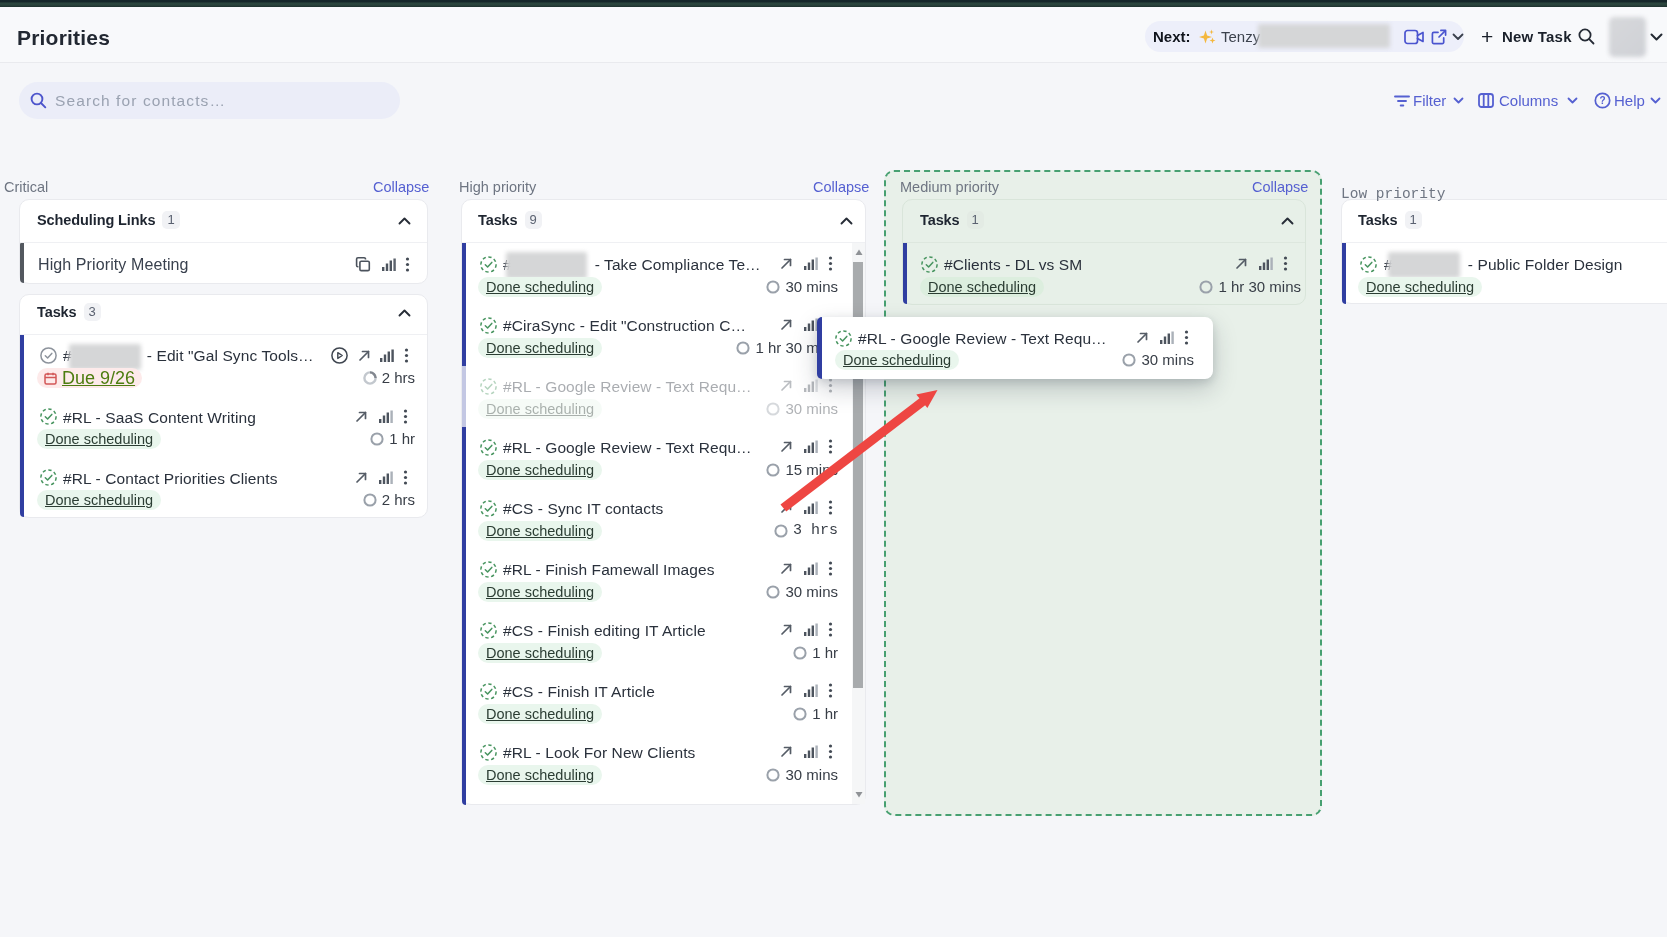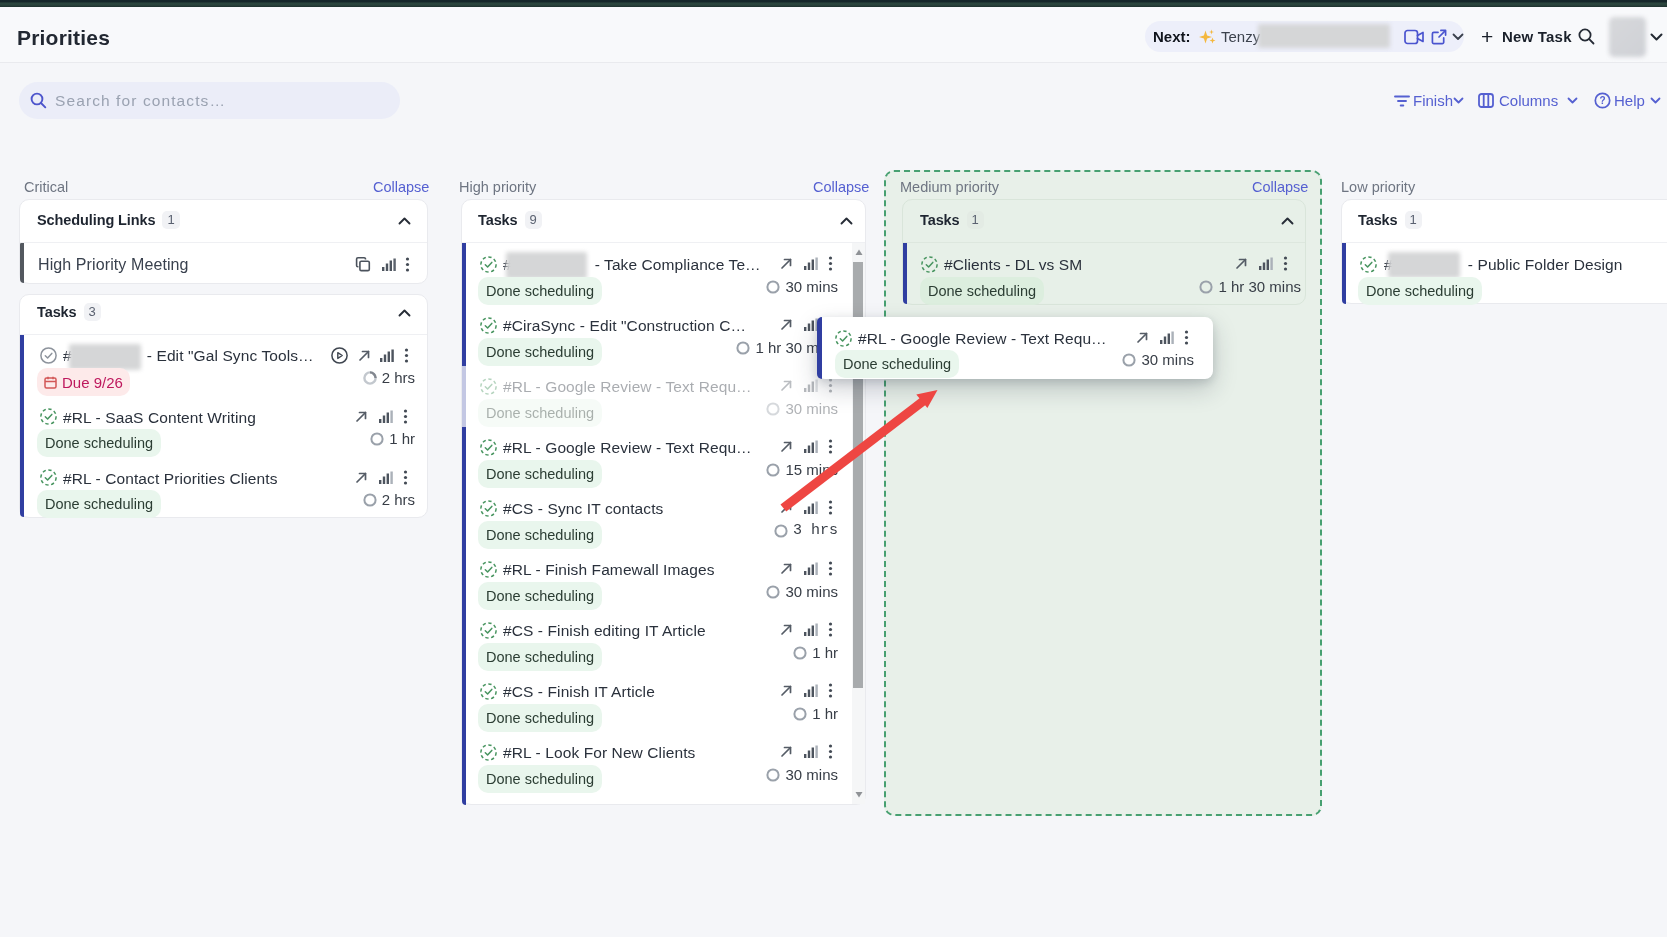--- a/index.html
+++ b/index.html
@@ -19,22 +19,22 @@
 .tool { color:#5560d1; font-size:15.5px; font-weight:500; }
 .collab { position:absolute; z-index:3; color:#5560d1; font-size:14.5px; font-weight:500; }
 .collabel { position:absolute; z-index:3; color:#6e7582; font-size:14.5px; }
 .card { position:absolute; background:#fff; border:1px solid #e9eaee; border-radius:10px; }
 .chead { font-size:14.5px; font-weight:700; color:#1e2530; letter-spacing:-0.1px; }
 .badge { display:inline-block; background:#f1f2f5; color:#5a6170; font-size:13px; font-weight:500;
   border-radius:5px; padding:2px 5px; line-height:14px; }
 .cdivider { position:absolute; height:1px; background:#eff0f3; }
 .stripe { position:absolute; width:3.5px; background:#303ea1; }
 .ttl { position:absolute; font-size:15.5px; color:#2a313c; white-space:nowrap; letter-spacing:0.1px; }
-.pill { position:absolute; height:28px; background:#e9f6ed; border-radius:10px; color:#2b3d33;
-  font-size:14.5px; display:flex; align-items:center; padding:0 8px; white-space:nowrap; }
+.pill { position:absolute; height:20px; background:#e9f6ed; border-radius:10px; color:#2b3d33;
+  font-size:14.5px; display:flex; align-items:center; padding:0 8px; white-space:nowrap;text-decoration:underline; }
 .time { position:absolute; display:flex; align-items:center; gap:5px; font-size:15px; color:#373d46; white-space:nowrap; }
 .icl { position:absolute; display:flex; align-items:center; }
 .ghost { opacity:0.4; }
 svg { display:block; }
 </style>
 </head>
 <body>
 <div class="page">
   <div class="abs topstrip"></div>
   <div class="abs hdr"></div>
@@ -99,21 +99,21 @@
 
   <div class="abs" style="left:1394px; top:94px;">
     <svg width="16" height="14" viewBox="0 0 16 14">
         <g stroke="#5560d1" stroke-width="1.9" stroke-linecap="round">
           <path d="M1 2.5 H15"></path>
           <path d="M4 7 H12"></path>
           <path d="M6.7 11.5 H9.3"></path>
         </g>
       </svg>
   </div>
-  <div class="abs tool" style="left:1413px; top:92px; font-size:15px;">Finish</div>
+  <div class="abs tool" style="left:1413px; top:92px; font-size:15px;">Filter</div>
   <div class="abs" style="left:1453px; top:97px;">
     <svg width="11" height="8" viewBox="0 0 11 8">
         <path d="M1.5 1.5 L5.5 5.5 L9.5 1.5" fill="none" stroke="#5560d1" stroke-width="1.8" stroke-linecap="round" stroke-linejoin="round"></path>
       </svg>
   </div>
   <div class="abs" style="left:1478px; top:93px;">
     <svg width="16" height="15" viewBox="0 0 16 15">
         <rect x="1" y="1" width="14" height="13" rx="2.5" fill="none" stroke="#5560d1" stroke-width="1.8"></rect>
         <path d="M5.7 1 V14 M10.3 1 V14" stroke="#5560d1" stroke-width="1.8"></path>
       </svg>
@@ -130,27 +130,27 @@
         <text x="8.5" y="12.2" text-anchor="middle" font-size="10" font-weight="700" fill="#5560d1" font-family="Liberation Sans">?</text>
       </svg>
   </div>
   <div class="abs tool" style="left:1614px; top:92px; font-size:15px;">Help</div>
   <div class="abs" style="left:1650px; top:97px;">
     <svg width="11" height="8" viewBox="0 0 11 8">
         <path d="M1.5 1.5 L5.5 5.5 L9.5 1.5" fill="none" stroke="#5560d1" stroke-width="1.8" stroke-linecap="round" stroke-linejoin="round"></path>
       </svg>
   </div>
 
-  <div class="collabel" style="left:24px; top:179px;">Critical</div>
+  <div class="collabel" style="left:4px; top:179px;">Critical</div>
   <div class="collab" style="left:373px; top:179px;">Collapse</div>
   <div class="collabel" style="left:459px; top:179px;">High priority</div>
   <div class="collab" style="left:813px; top:179px;">Collapse</div>
   <div class="collabel" style="left:900px; top:179px;">Medium priority</div>
   <div class="collab" style="left:1252px; top:179px;">Collapse</div>
-  <div class="collabel" style="left:1341px; top:179px;">Low priority</div>
+  <div class="collabel" style="left:1341px; top:186px;font-family:Liberation Mono, monospace;">Low priority</div>
 
   <div class="abs" style="left:884px; top:170px; width:438px; height:646px; border:2px dashed #47a071; border-radius:10px; background:#e8f0e9;"></div>
 
   <div class="card" style="left:19px; top:199px; width:409px; height:85px;"></div>
   <div class="abs row" style="left:37px; top:211px; gap:7px;">
       <span class="chead">Scheduling Links</span>
       <span class="badge">1</span>
     </div>
   <div class="abs" id="chev1" style="left:398px; top:217px;">
     <svg width="13" height="8" viewBox="0 0 13 8">
@@ -225,21 +225,21 @@
         </g>
       </svg>
     <svg width="5" height="15" viewBox="0 0 5 15">
         <g fill="#434a54">
           <circle cx="2.5" cy="2" r="1.6"></circle>
           <circle cx="2.5" cy="7.5" r="1.6"></circle>
           <circle cx="2.5" cy="13" r="1.6"></circle>
         </g>
       </svg>
   </div>
-  <div class="pill" style="left:37px; top:368px; background:#fdeaea; color:#be185d; padding:4px 7px; font-size:15px;">
+  <div class="pill" style="left:37px; top:368px; background:#fdeaea; color:#4d7c0f; padding:4px 7px; font-size:18px;">
     <svg width="13" height="13" viewBox="0 0 13 13" style="margin-right:5px;">
         <g fill="none" stroke="#d25757" stroke-width="1.5">
           <rect x="1" y="2" width="11" height="10" rx="1.5"></rect>
           <path d="M1 5.5 H12"></path>
           <path d="M4 0.8 V3.2 M9 0.8 V3.2"></path>
         </g>
       </svg>
     Due 9/26
   </div>
   <div class="time" style="right:1252px; top:369px;">

